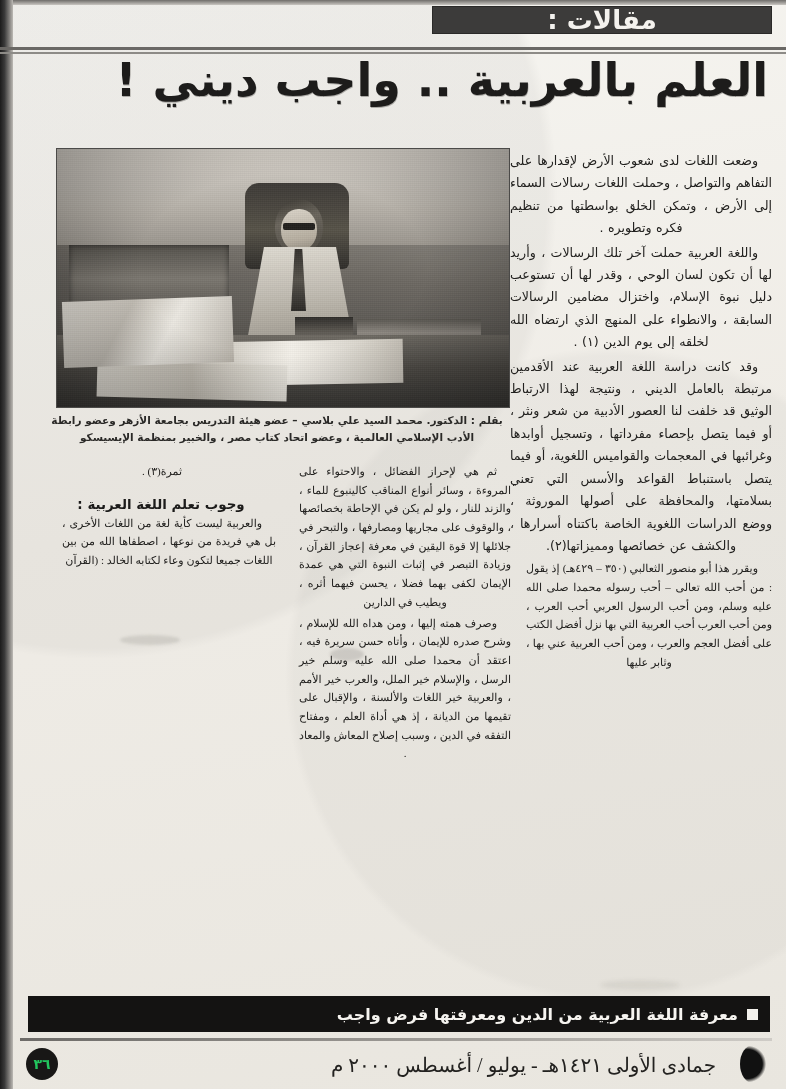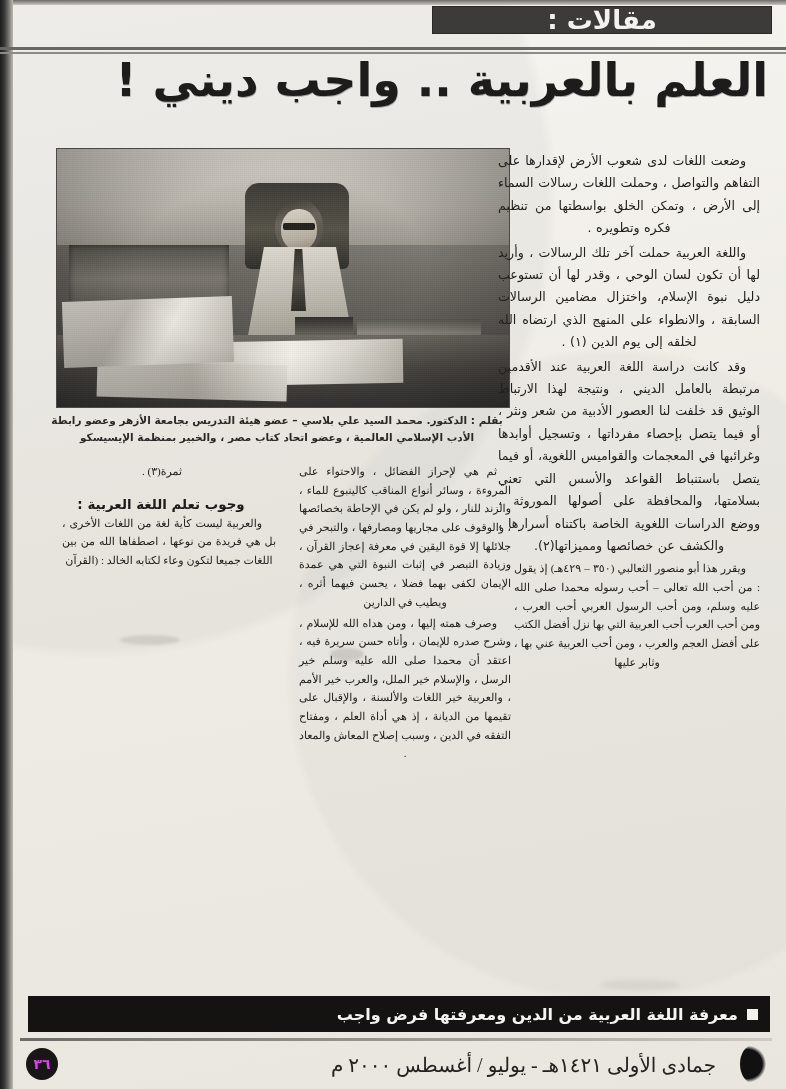--- a/index.html
+++ b/index.html
@@ -199,21 +199,21 @@
     font-size: 10.5px;
     font-weight: bold;
     line-height: 1.62;
     color: #2a2927;
   }
 
   
   .col-right {
     position: absolute;
     top: 150px;
-    right: 26px;
+    right: 14px;
     width: 262px;
     direction: rtl;
     text-align: justify;
     color: #232220;
   }
   .col-mid {
     position: absolute;
     top: 462px;
     left: 283px;
     width: 228px;
@@ -311,21 +311,21 @@
     direction: rtl;
   }
   .page-num {
     position: absolute;
     left: 12px;
     top: 4px;
     width: 32px;
     height: 32px;
     border-radius: 50%;
     background: #181716;
-    color: #d946ef;
+    color: #22c55e;
     font-family: "DejaVu Sans", sans-serif;
     font-weight: bold;
     font-size: 14px;
     display: flex;
     align-items: center;
     justify-content: center;
   }
   .footer-date {
     position: absolute;
     right: 58px;

